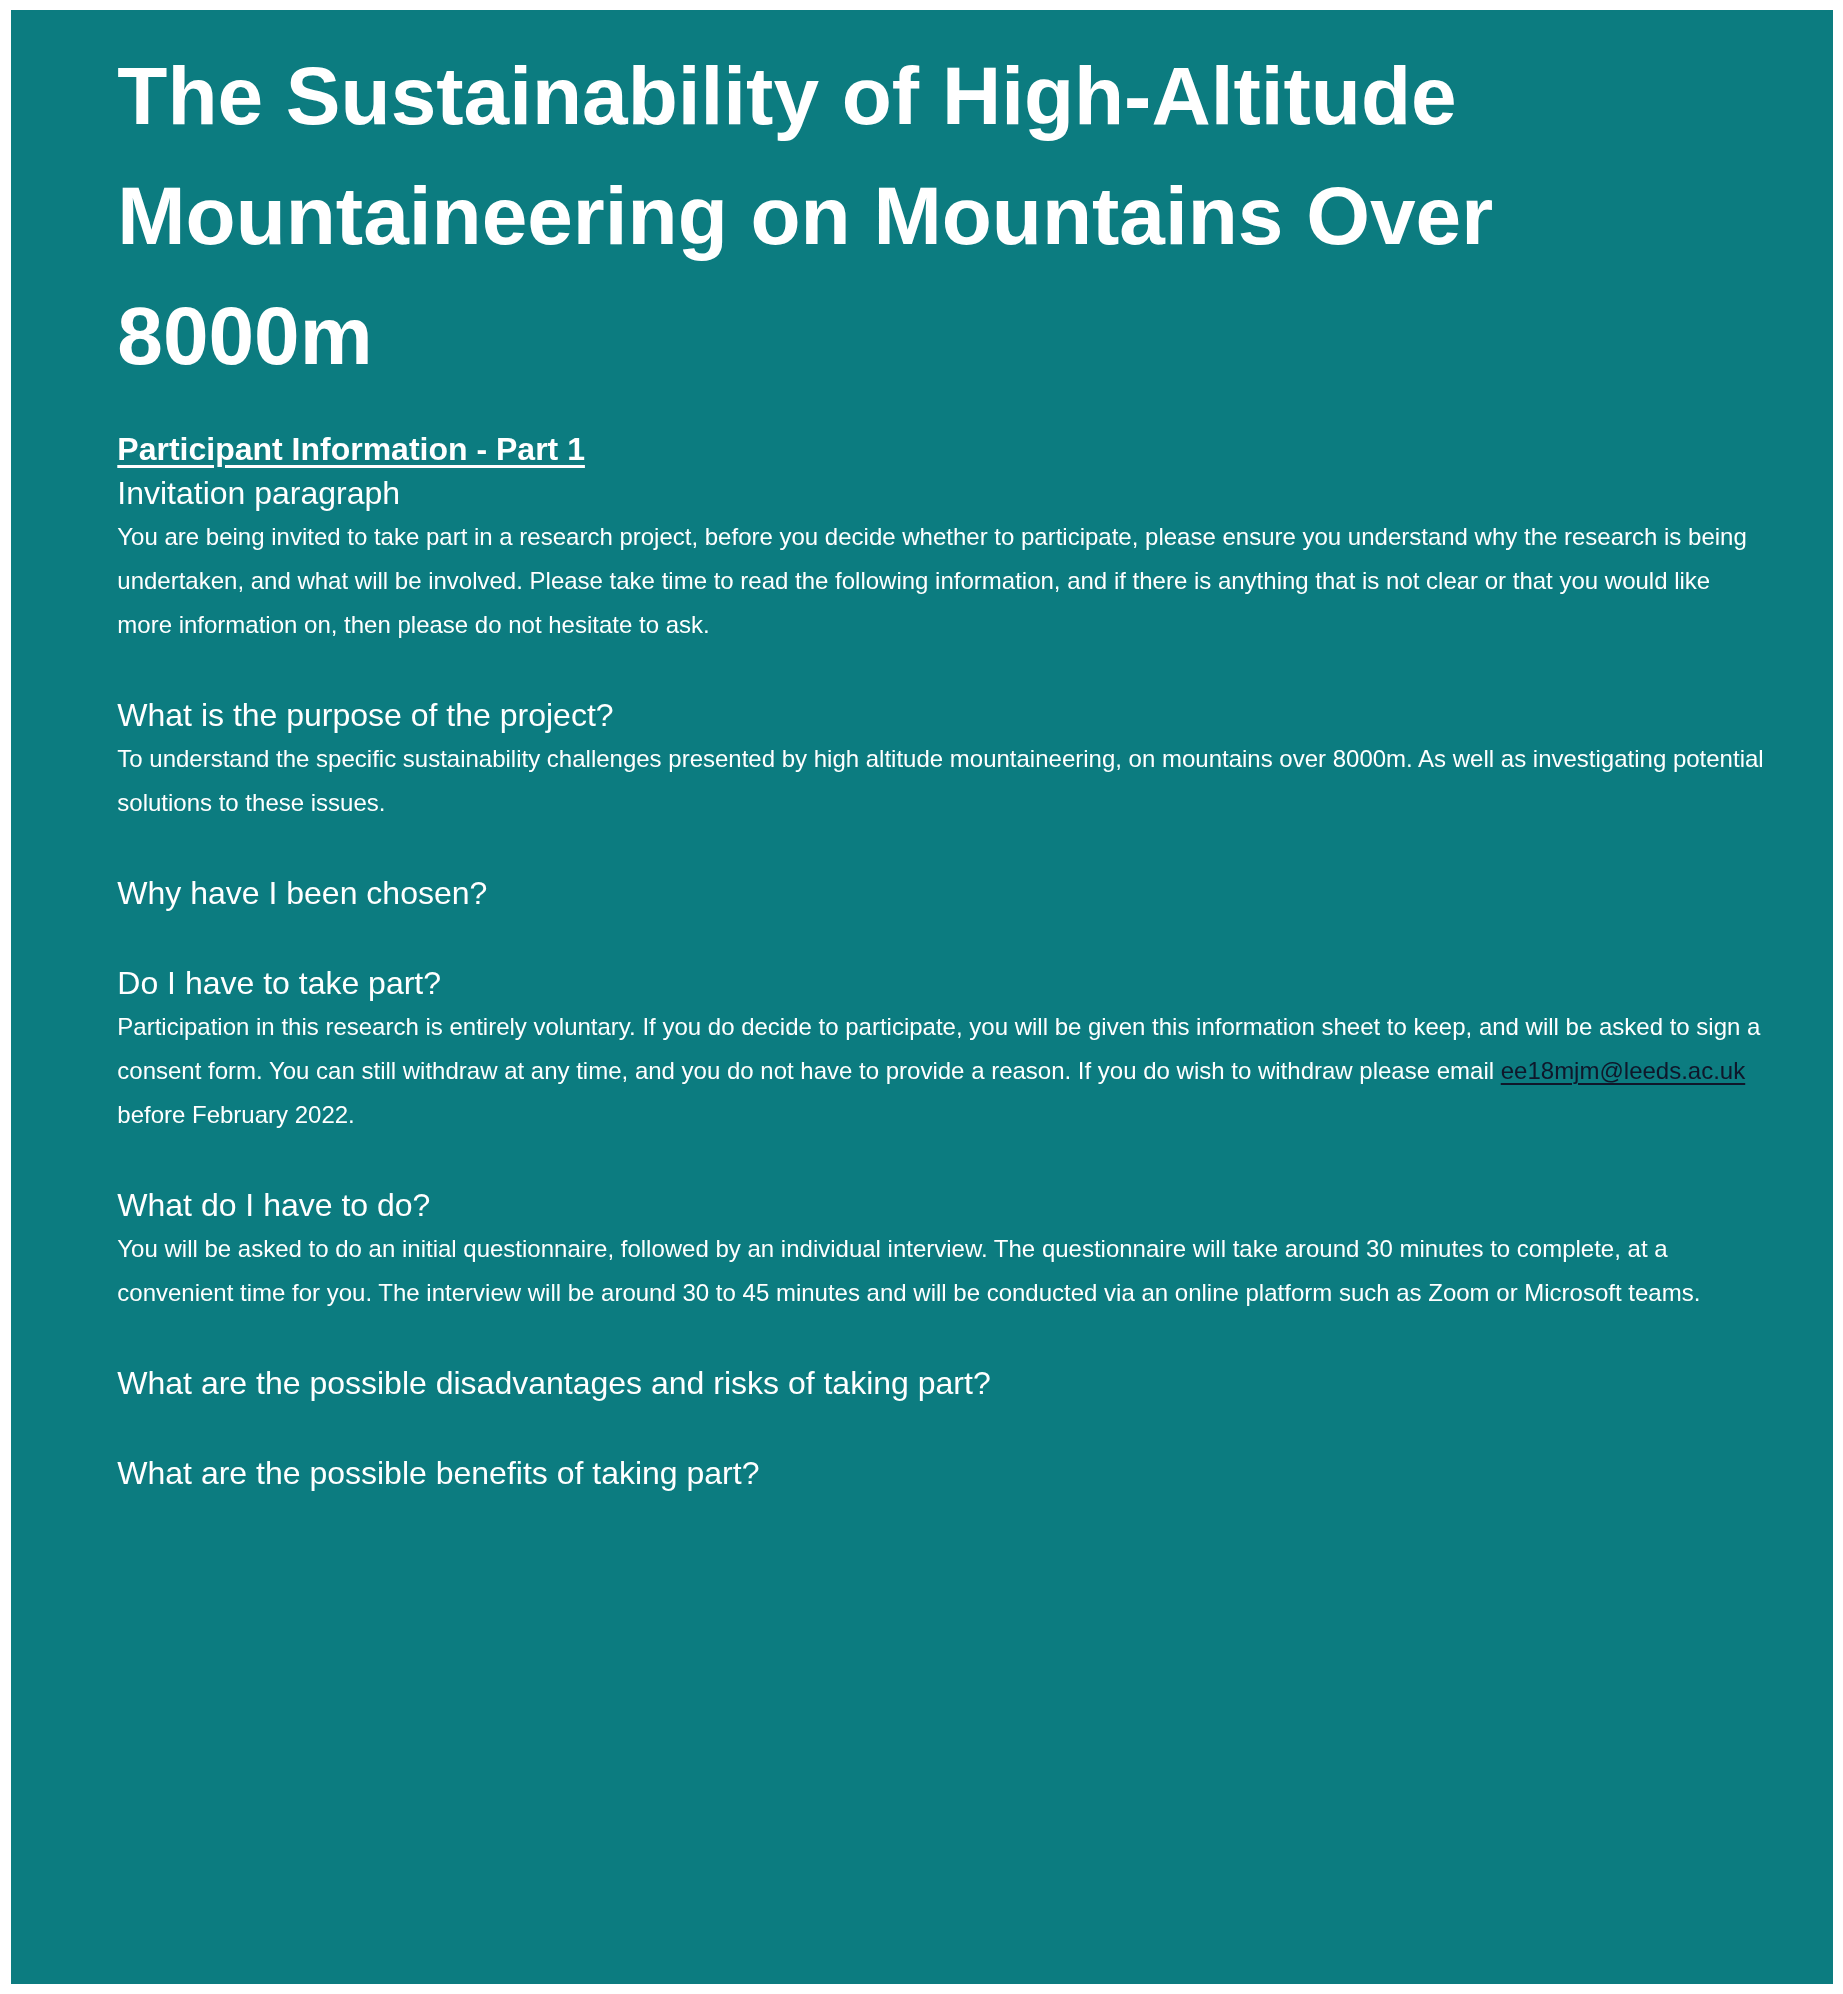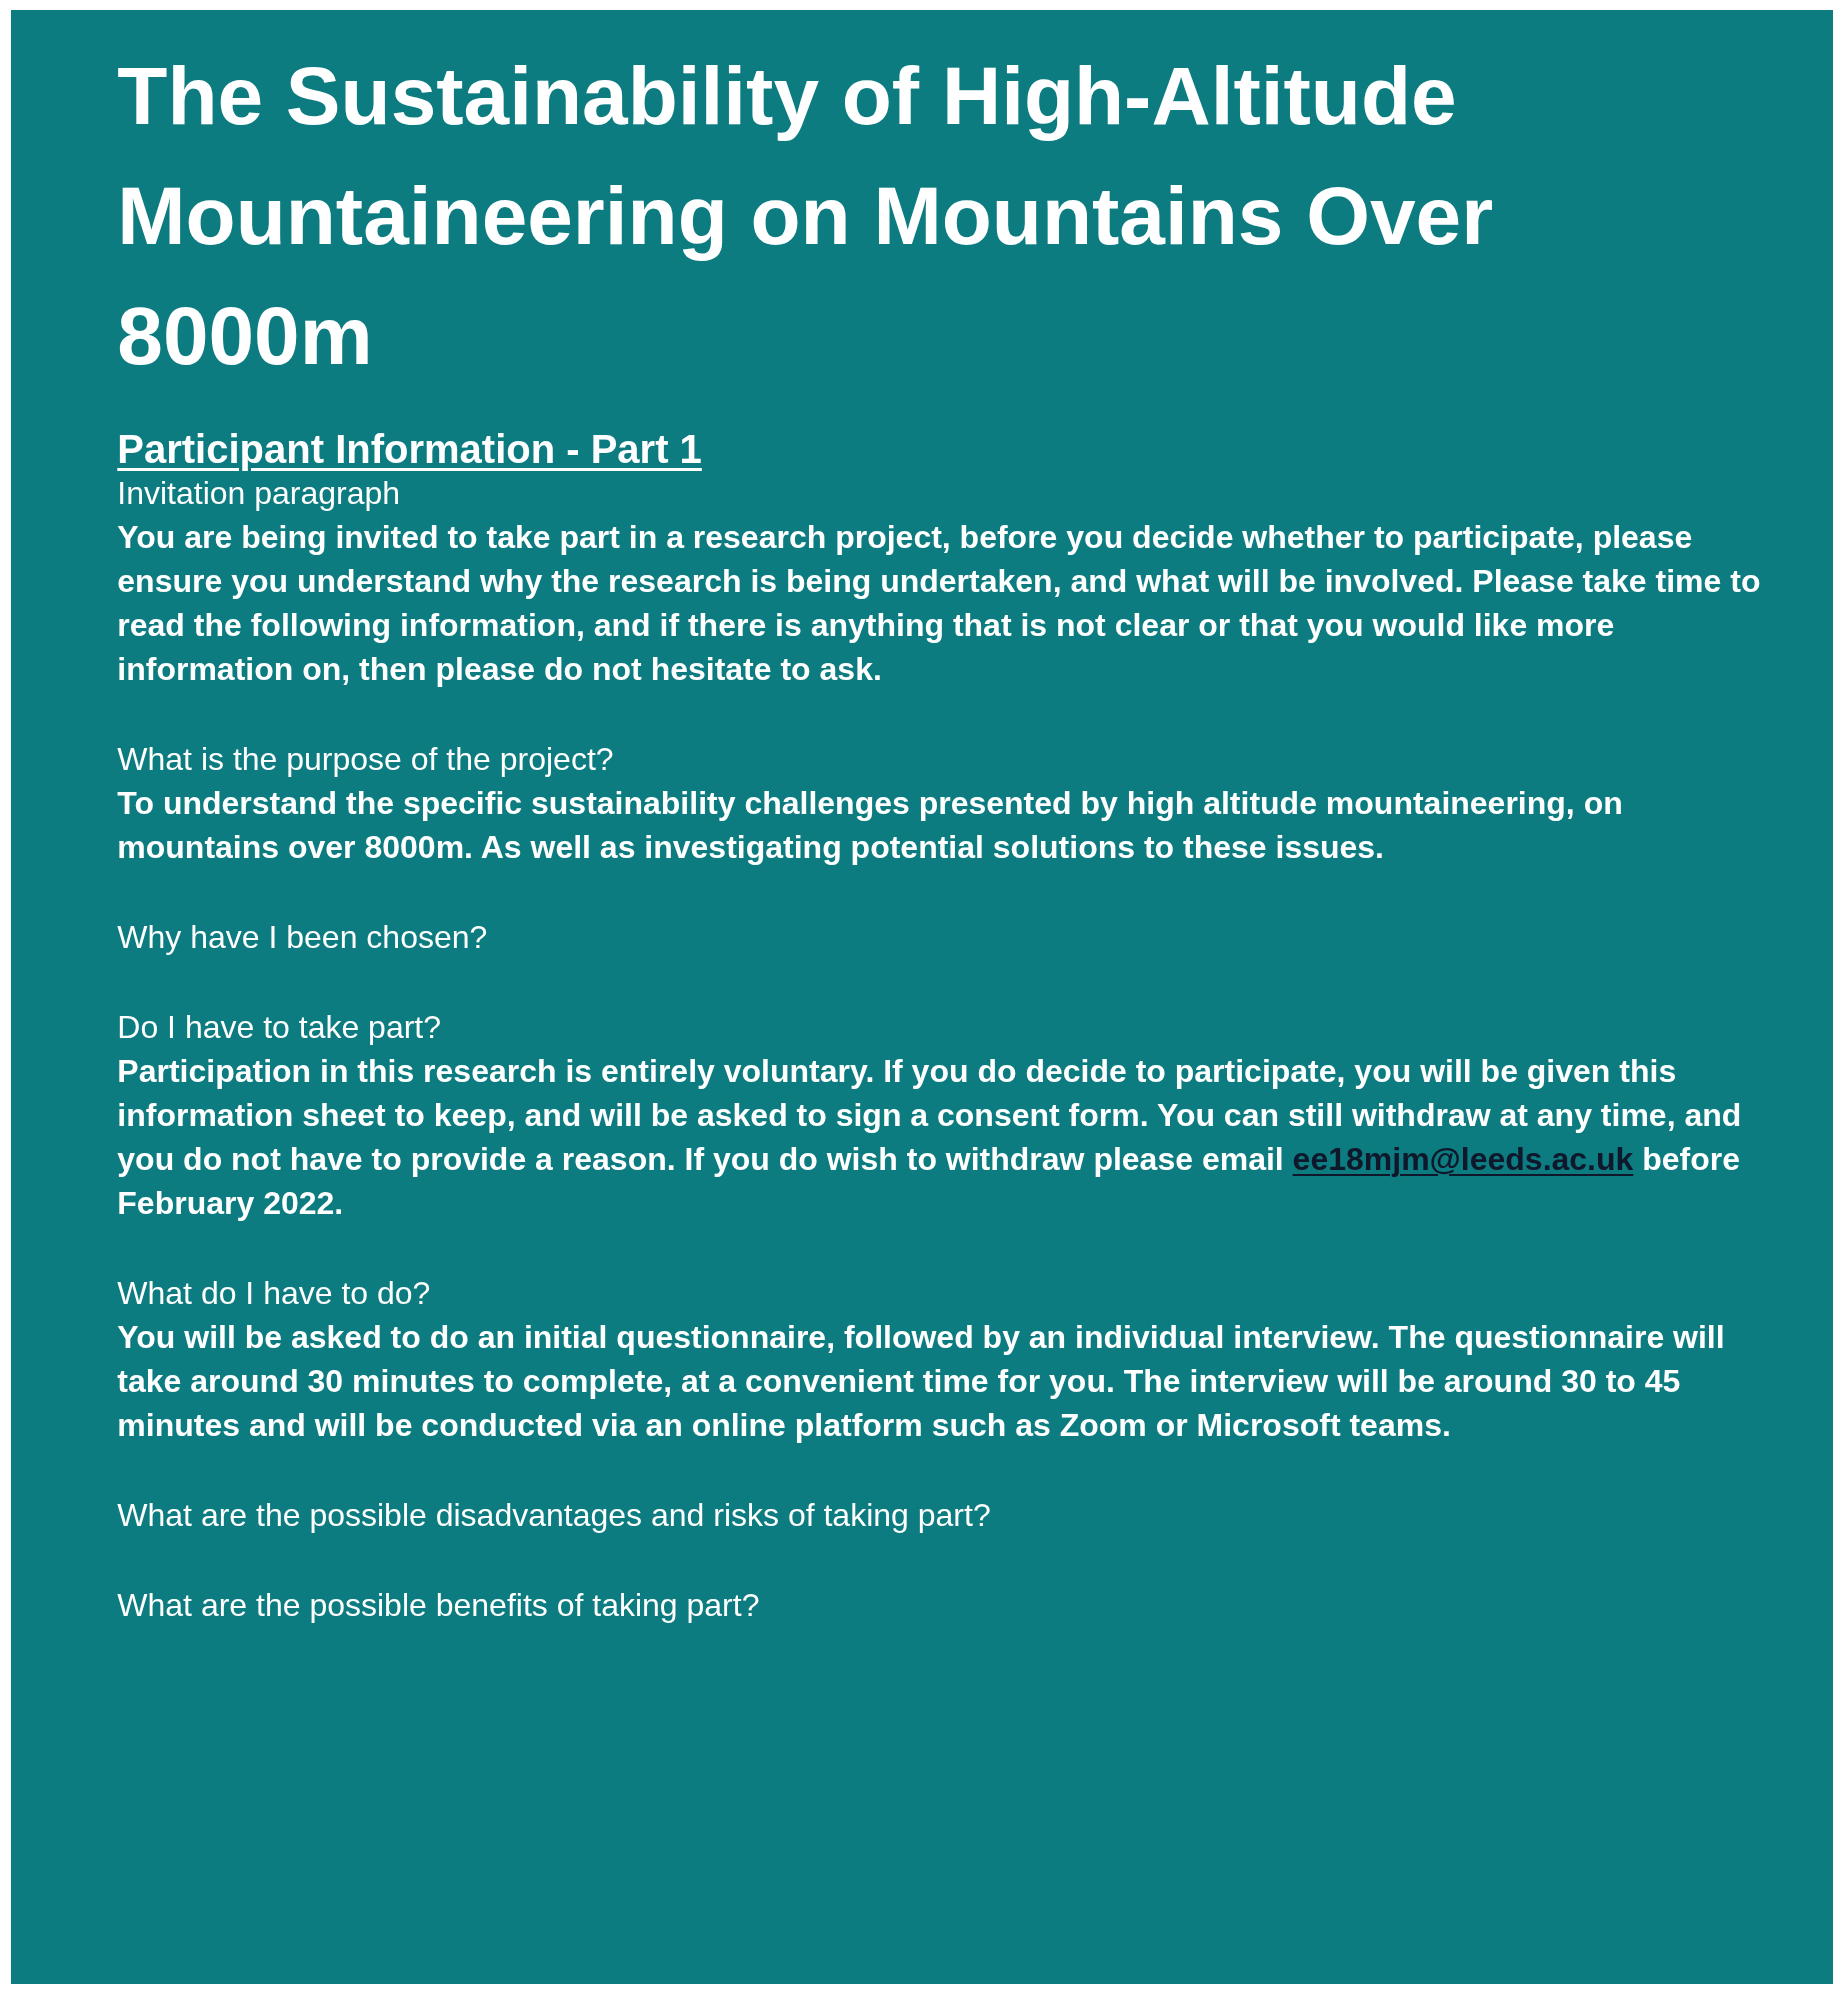--- a/index.html
+++ b/index.html
@@ -31,21 +31,21 @@
   .doc-title {
     margin: 0;
     font-size: 82px;
     line-height: 120px;
     font-weight: bold;
     max-width: 1577px;
     letter-spacing: 0px;
   }
   .subtitle {
     margin-top: 31px;
-    font-size: 40px;
+    font-size: 32px;
     line-height: 44px;
     font-weight: bold;
   }
   .subtitle .u {
     text-decoration: underline;
     text-decoration-thickness: 2.6px;
     text-underline-offset: 5.2px;
   }
   .sec {
     margin-top: 46px;
@@ -55,23 +55,23 @@
     margin-top: 0;
   }
   .sec h2 {
     margin: 0;
     font-size: 32px;
     line-height: 44px;
     font-weight: normal;
   }
   .sec p {
     margin: 0;
-    font-size: 32px;
+    font-size: 24px;
     line-height: 44px;
-    font-weight: bold;
+    font-weight: normal;
   }
   a.email-link {
     color: #0f172a;
     text-decoration: underline;
     text-decoration-thickness: 2.1px;
     text-underline-offset: 4.1px;
     cursor: pointer;
   }
 </style>
 </head>

